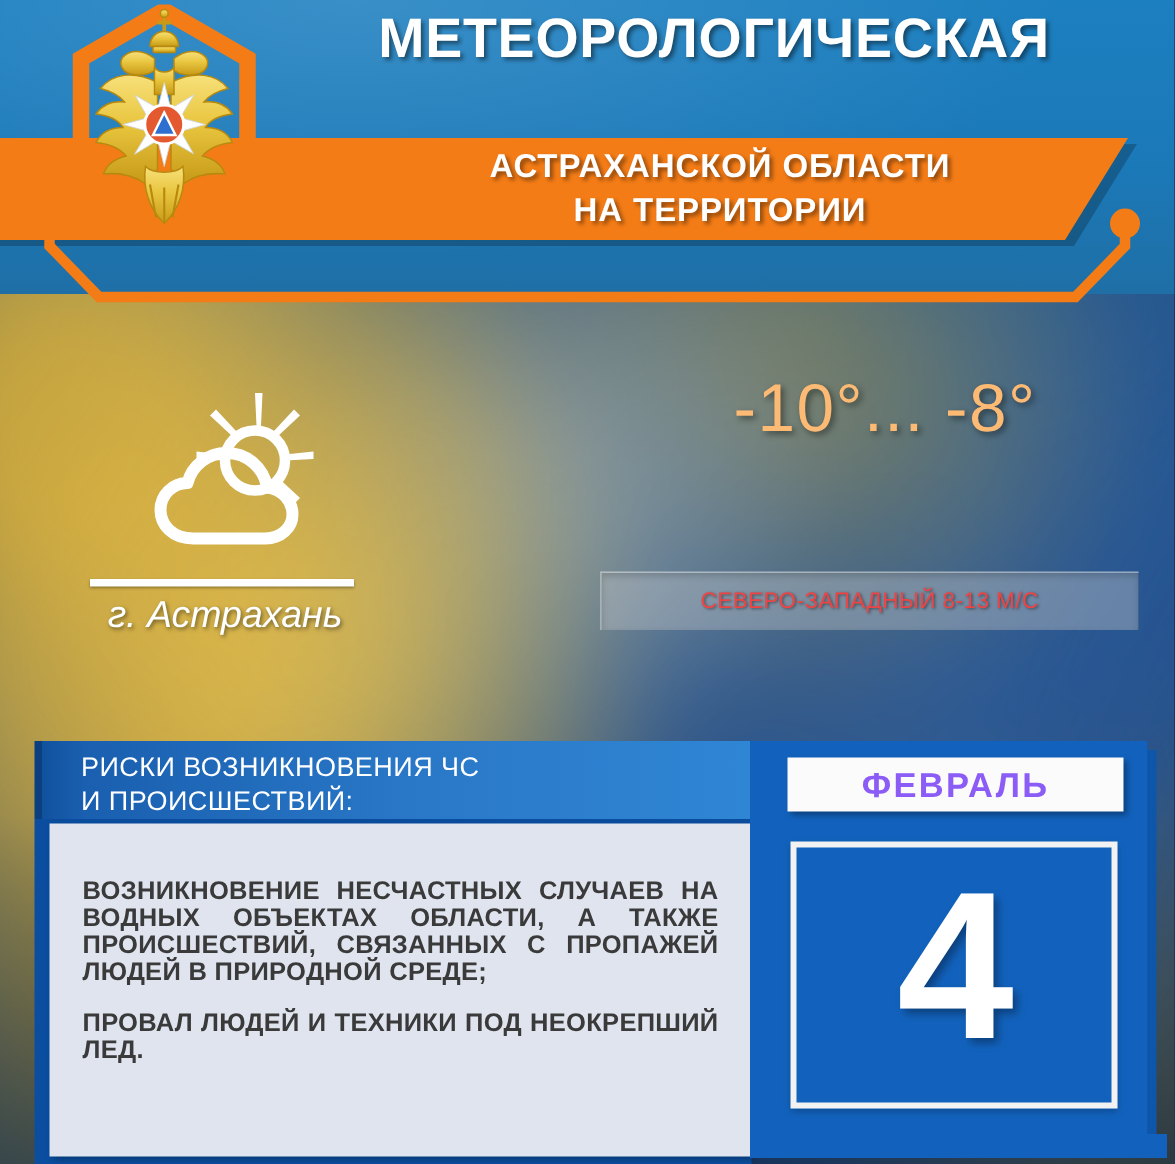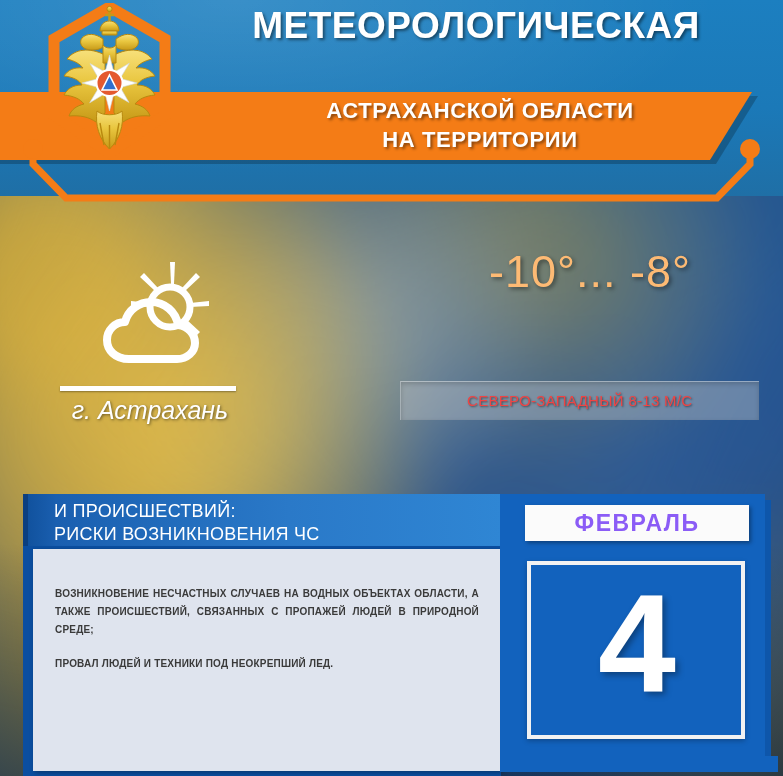--- a/index.html
+++ b/index.html
@@ -103,21 +103,21 @@
   .risks-head{position:absolute;left:0;top:0;width:478px;height:52px;
               background:linear-gradient(90deg,#11529e 0%,#1a5fb0 6%,#2a79c8 55%,#2f86d4 100%);
               border-left:5px solid #0b3f80;box-sizing:border-box;}
   .risks-head-text{position:absolute;left:26px;top:6px;color:#ffffff;
                    font-size:18px;line-height:23px;letter-spacing:.3px;}
   .risks-body{position:absolute;left:0;top:52px;width:478px;height:230px;
               background:#0b4ea0;box-sizing:border-box;}
   .risks-sheet{position:absolute;left:10px;top:55px;width:468px;height:222px;
                background:#dfe4ee;box-shadow:2px 2px 5px rgba(0,0,0,.3);}
   .risks-text{position:absolute;left:22px;top:36px;width:424px;
-              color:#3a3a3a;font-weight:bold;font-size:10px;line-height:18px;
+              color:#3a3a3a;font-weight:bold;font-size:17px;line-height:18px;
               text-align:justify;letter-spacing:.2px;}
   .risks-text p{margin:0;}
   .risks-text p.gap{margin-top:16px;}
 
   
   .datep{position:absolute;left:500px;top:494px;width:283px;height:282px;}
   .date-frame-back{position:absolute;left:6px;top:6px;width:265px;height:270px;
                    background:#0e56aa;}
   .date-frame-front{position:absolute;left:0;top:0;width:265px;height:268px;
                     background:#1262bd;
@@ -246,22 +246,22 @@
   <div class="temp">-10°... -8°</div>
 
   <div class="wind-band">
     <div class="wind-text">СЕВЕРО-ЗАПАДНЫЙ 8-13 М/С</div>
   </div>
 
   <div class="risks">
     <div class="risks-body"></div>
     <div class="risks-head">
       <div class="risks-head-text">
+        <div>РИСКИ ВОЗНИКНОВЕНИЯ ЧС</div>
         <div>И ПРОИСШЕСТВИЙ:</div>
-        <div>РИСКИ ВОЗНИКНОВЕНИЯ ЧС</div>
       </div>
     </div>
     <div class="risks-sheet">
       <div class="risks-text">
         <p>ВОЗНИКНОВЕНИЕ НЕСЧАСТНЫХ СЛУЧАЕВ НА ВОДНЫХ ОБЪЕКТАХ ОБЛАСТИ, А ТАКЖЕ ПРОИСШЕСТВИЙ, СВЯЗАННЫХ С ПРОПАЖЕЙ ЛЮДЕЙ В ПРИРОДНОЙ СРЕДЕ;</p>
         <p class="gap">ПРОВАЛ ЛЮДЕЙ И ТЕХНИКИ ПОД НЕОКРЕПШИЙ ЛЕД.</p>
       </div>
     </div>
   </div>
 

